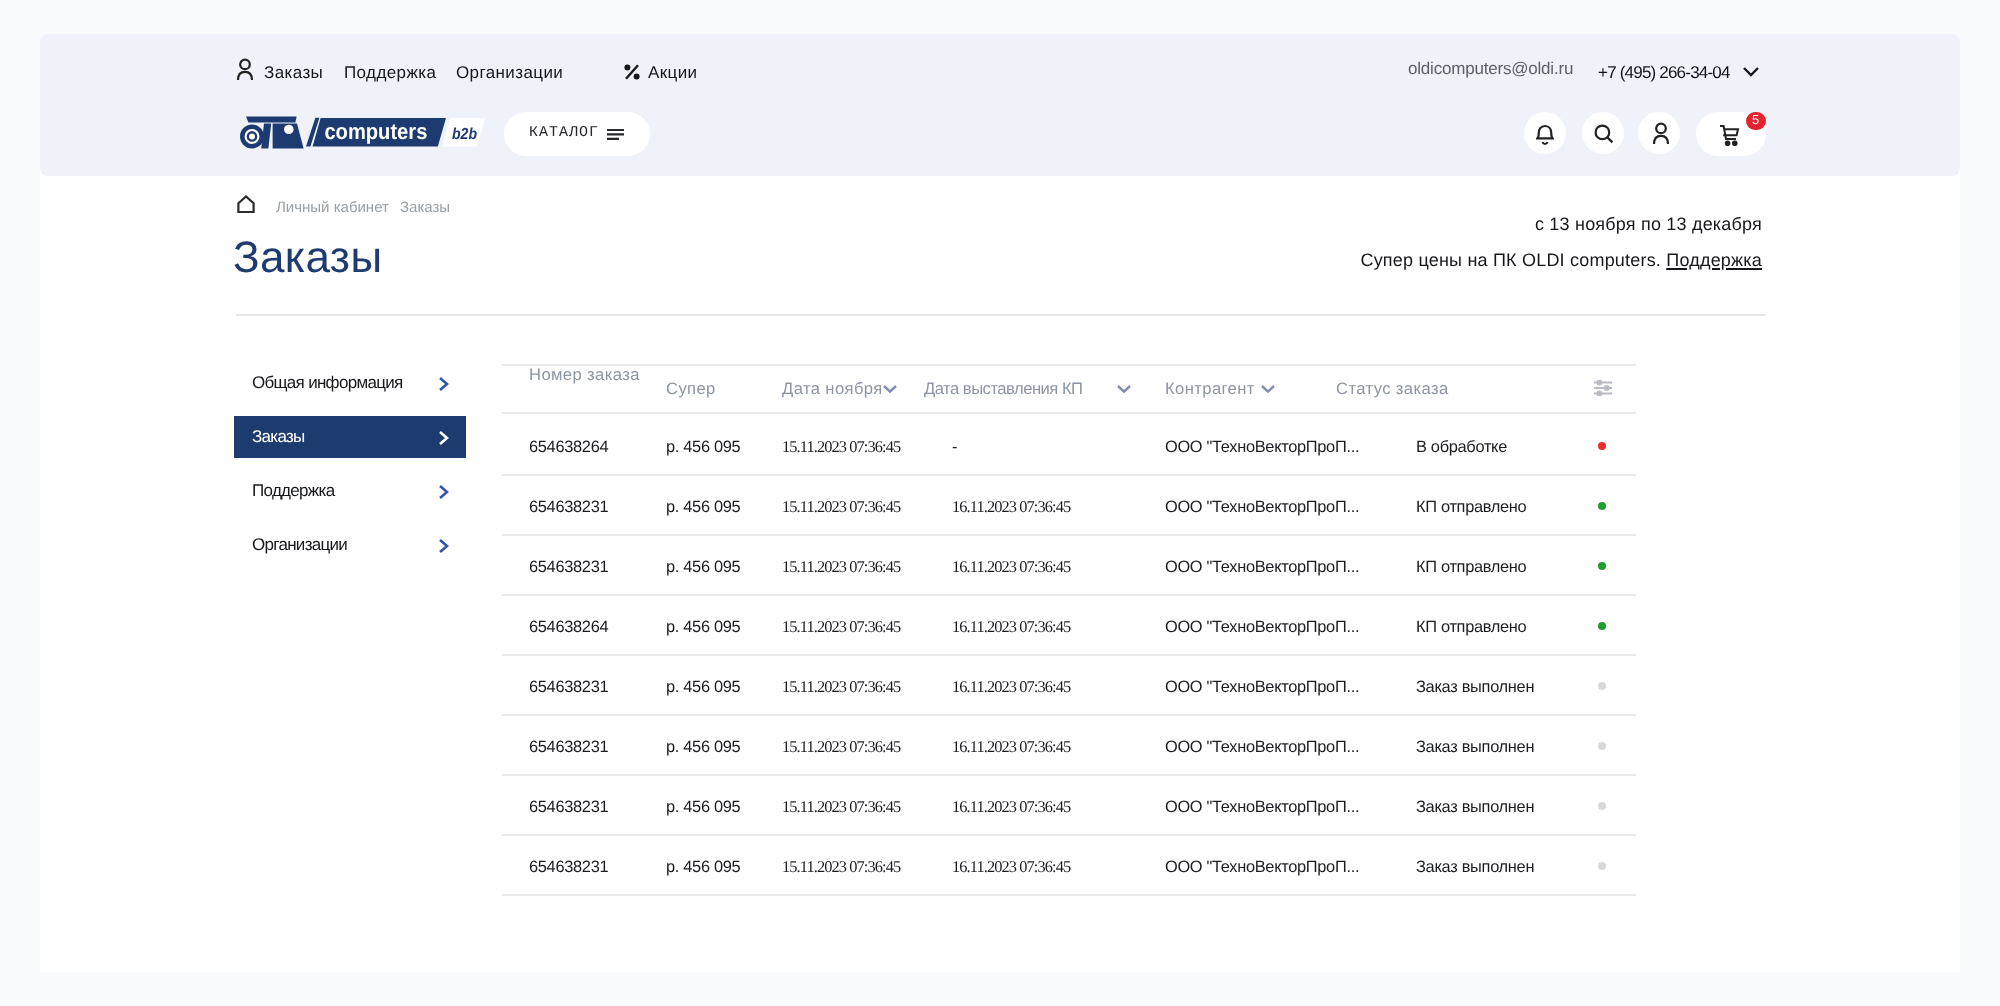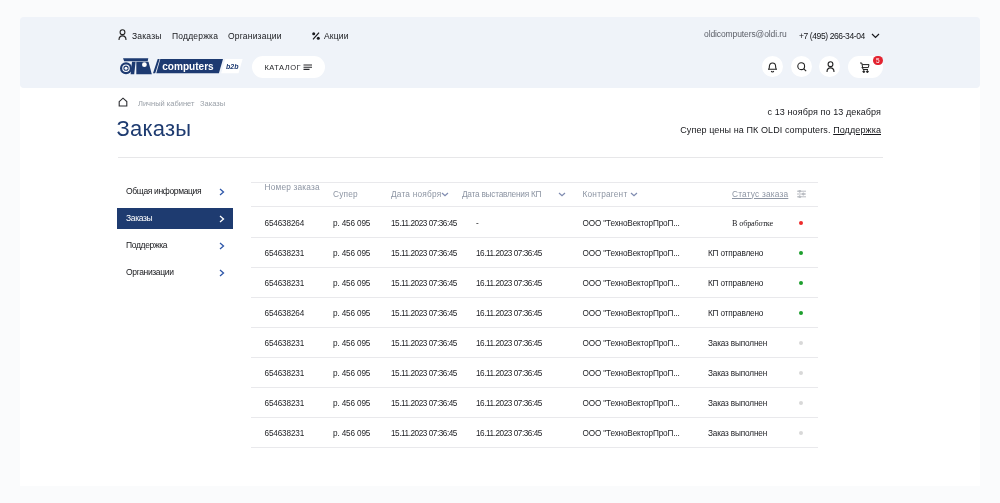--- a/index.html
+++ b/index.html
@@ -7,21 +7,21 @@
   html,body { width:1000px; height:503px; overflow:hidden; }
   body { background:#fafbfc; font-family:"Liberation Sans", sans-serif; position:relative; }
   .abs { position:absolute; }
   .card { left:20px; top:60px; width:960px; height:426px; background:#ffffff; }
   .band { left:20px; top:17px; width:960px; height:71px; background:#eff3f9; border-radius:4px; }
   .navtxt { font-size:8.5px; color:#17181c; letter-spacing:0.2px; }
   .circle { background:#fff; border-radius:50%; width:21px; height:21px; display:flex; align-items:center; justify-content:center; }
   .hline { background:#e9e9ec; height:1px; }
   .th { font-size:8.3px; color:#8d95a3; letter-spacing:0.2px; }
   .td { font-size:8.2px; color:#1c1d21; letter-spacing:-0.15px; white-space:nowrap; }
-  .tdd { letter-spacing:-0.45px; }
+  .tdd { letter-spacing:-0.45px;font-family:Liberation Serif, serif; }
   .dot { width:4px; height:4px; border-radius:50%; }
   .menu-item { font-size:8.5px; color:#17181c; letter-spacing:-0.35px; }
 </style>
 </head>
 <body>
   <div class="abs card"></div>
   <div class="abs band"></div>
 
   <svg class="abs" style="left:118px;top:29px" width="9" height="12" viewBox="0 0 9 12" fill="none" stroke="#222" stroke-width="1.1">
     <circle cx="4.5" cy="3.2" r="2.4"></circle>
@@ -53,21 +53,21 @@
     </g>
     <ellipse cx="28.4" cy="8.7" rx="2.4" ry="2.35" fill="#ffffff"></ellipse>
     <circle cx="10" cy="12.2" r="3.2" fill="none" stroke="#fff" stroke-width="1.1"></circle>
     <circle cx="10" cy="12.2" r="1.5" fill="#ffffff"></circle>
     <text x="46.2" y="13.6" font-family="Liberation Sans, sans-serif" font-size="11.2" font-weight="bold" fill="#ffffff" textLength="51.5" lengthAdjust="spacingAndGlyphs">computers</text>
     <path d="M109.3 3.0 L126.6 3.0 L122.5 17.3 L105.2 17.3 Z" fill="#ffffff"></path>
     <text x="110" y="13.3" font-family="Liberation Sans, sans-serif" font-size="8" font-weight="bold" font-style="italic" fill="#1d3a71" textLength="12.5" lengthAdjust="spacingAndGlyphs">b2b</text>
   </svg>
 
   <div class="abs" style="left:252px;top:56px;width:72.5px;height:21.5px;background:#fff;border-radius:11px;"></div>
-  <div class="abs" style="left:264.5px;top:62.5px;font-size:7.5px;letter-spacing:0.5px;color:#26272b;">КАТАЛОГ</div>
+  <div class="abs" style="left:264.5px;top:62.5px;font-size:7.5px;letter-spacing:0.5px;color:#26272b;font-family:Liberation Mono, monospace;">КАТАЛОГ</div>
   <svg class="abs" style="left:303px;top:64px" width="10" height="7" viewBox="0 0 10 7" stroke="#26272b" stroke-width="1.1">
     <path d="M0.5 1 L9 1 M0.5 3.2 L9 3.2 M0.5 5.4 L6.5 5.4"></path>
   </svg>
 
   <div class="abs circle" style="left:761.5px;top:56px"></div>
   <svg class="abs" style="left:768px;top:61.5px" width="9" height="11" viewBox="0 0 9 11" fill="none" stroke="#222" stroke-width="1.1">
     <path d="M4.5 1 C6.7 1 7.6 2.7 7.6 4.3 C7.6 6.5 8.3 7.2 8.3 7.2 L0.7 7.2 C0.7 7.2 1.4 6.5 1.4 4.3 C1.4 2.7 2.3 1 4.5 1 Z"></path>
     <path d="M3.3 9 C3.5 9.7 4 10 4.5 10 C5 10 5.5 9.7 5.7 9"></path>
   </svg>
   <div class="abs circle" style="left:790.5px;top:56px"></div>
@@ -128,42 +128,42 @@
   <div class="abs hline" style="left:250.5px;top:326.5px;width:567px;"></div>
   <div class="abs hline" style="left:250.5px;top:356.5px;width:567px;"></div>
   <div class="abs hline" style="left:250.5px;top:386.5px;width:567px;"></div>
   <div class="abs hline" style="left:250.5px;top:416.5px;width:567px;"></div>
   <div class="abs hline" style="left:250.5px;top:446.5px;width:567px;"></div>
   <div class="abs th" style="left:264.5px;top:182px;">Номер заказа</div>
   <div class="abs th" style="left:333px;top:188.5px;">Супер</div>
   <div class="abs th" style="left:391px;top:188.5px;">Дата ноября</div>
   <div class="abs th" style="left:462px;top:188.5px;letter-spacing:-0.25px;">Дата выставления КП</div>
   <div class="abs th" style="left:582.5px;top:188.5px;">Контрагент</div>
-  <div class="abs th" style="left:732px;top:188.5px;text-decoration:underline;">Статус заказа</div>
+  <div class="abs th" style="left:668px;top:188.5px;">Статус заказа</div>
   <svg class="abs" style="left:441px;top:191.5px" width="8" height="5" viewBox="0 0 8 5" fill="none" stroke="#7f8bb0" stroke-width="1.2">
     <path d="M1 1 L4 3.8 L7 1"></path>
   </svg>
   <svg class="abs" style="left:557.5px;top:191.5px" width="8" height="5" viewBox="0 0 8 5" fill="none" stroke="#7f8bb0" stroke-width="1.2">
     <path d="M1 1 L4 3.8 L7 1"></path>
   </svg>
   <svg class="abs" style="left:630px;top:191.5px" width="8" height="5" viewBox="0 0 8 5" fill="none" stroke="#7f8bb0" stroke-width="1.2">
     <path d="M1 1 L4 3.8 L7 1"></path>
   </svg>
   <svg class="abs" style="left:796.5px;top:189.5px" width="9" height="8" viewBox="0 0 9 8" stroke="#b9bcc2" stroke-width="1" fill="#b9bcc2">
 <path d="M0 1.2 L9 1.2 M0 4 L9 4 M0 6.8 L9 6.8"></path>
 <circle cx="2.7" cy="1.2" r="1"></circle>
     <circle cx="6.3" cy="4" r="1"></circle>
     <circle cx="2.7" cy="6.8" r="1"></circle>
 </svg>
   <div class="abs td" style="left:264.5px;top:219px;">654638264</div>
   <div class="abs td" style="left:333px;top:219px;">р. 456 095</div>
   <div class="abs td tdd" style="left:391px;top:219px;">15.11.2023 07:36:45</div>
   <div class="abs td" style="left:476px;top:219px;">-</div>
   <div class="abs td" style="left:582.5px;top:219px;">ООО "ТехноВекторПроП...</div>
-  <div class="abs td" style="left:732px;top:219px;font-family:Liberation Serif, serif;">В обработке</div>
+  <div class="abs td" style="left:708px;top:219px;">В обработке</div>
   <div class="abs dot" style="left:798.5px;top:221px;background:#ee2b2b;"></div>
   <div class="abs td" style="left:264.5px;top:249px;">654638231</div>
   <div class="abs td" style="left:333px;top:249px;">р. 456 095</div>
   <div class="abs td tdd" style="left:391px;top:249px;">15.11.2023 07:36:45</div>
   <div class="abs td tdd" style="left:476px;top:249px;">16.11.2023 07:36:45</div>
   <div class="abs td" style="left:582.5px;top:249px;">ООО "ТехноВекторПроП...</div>
   <div class="abs td" style="left:708px;top:249px;">КП отправлено</div>
   <div class="abs dot" style="left:798.5px;top:251px;background:#1d9f2d;"></div>
   <div class="abs td" style="left:264.5px;top:279px;">654638231</div>
   <div class="abs td" style="left:333px;top:279px;">р. 456 095</div>

